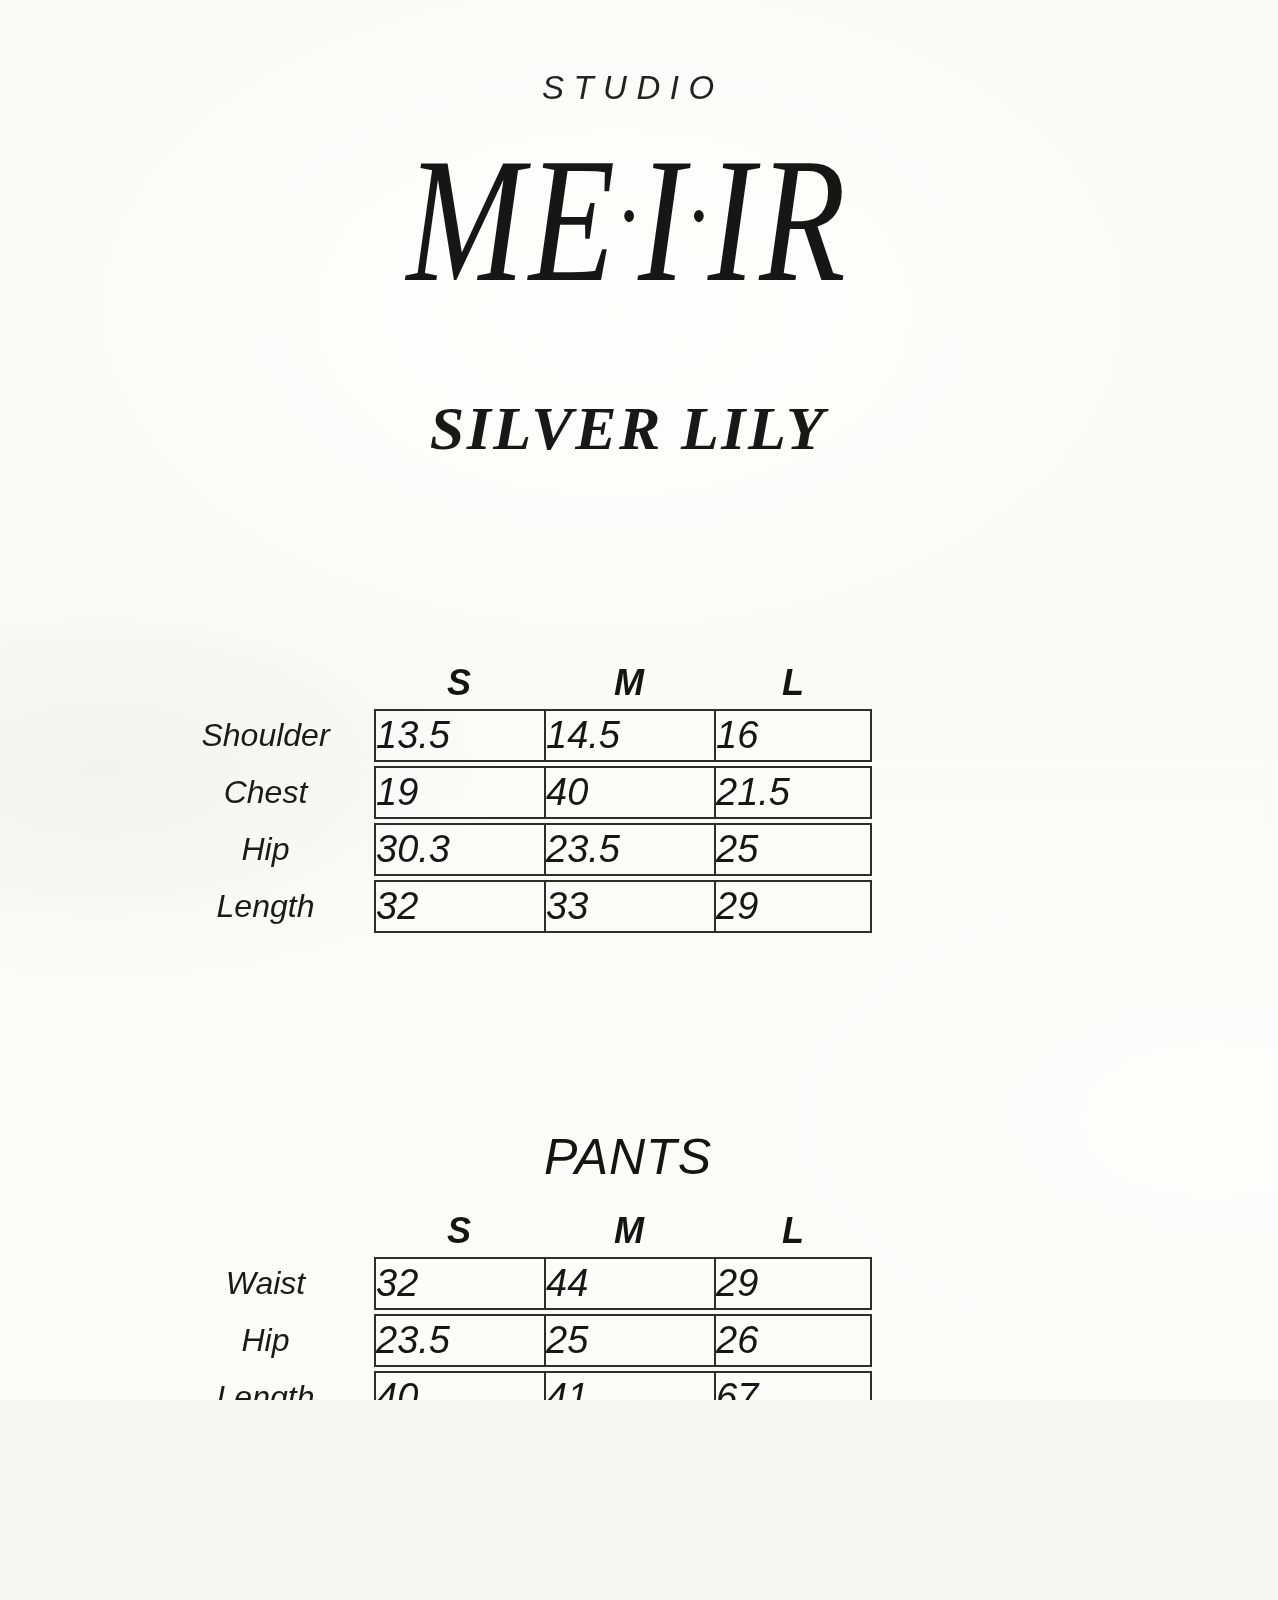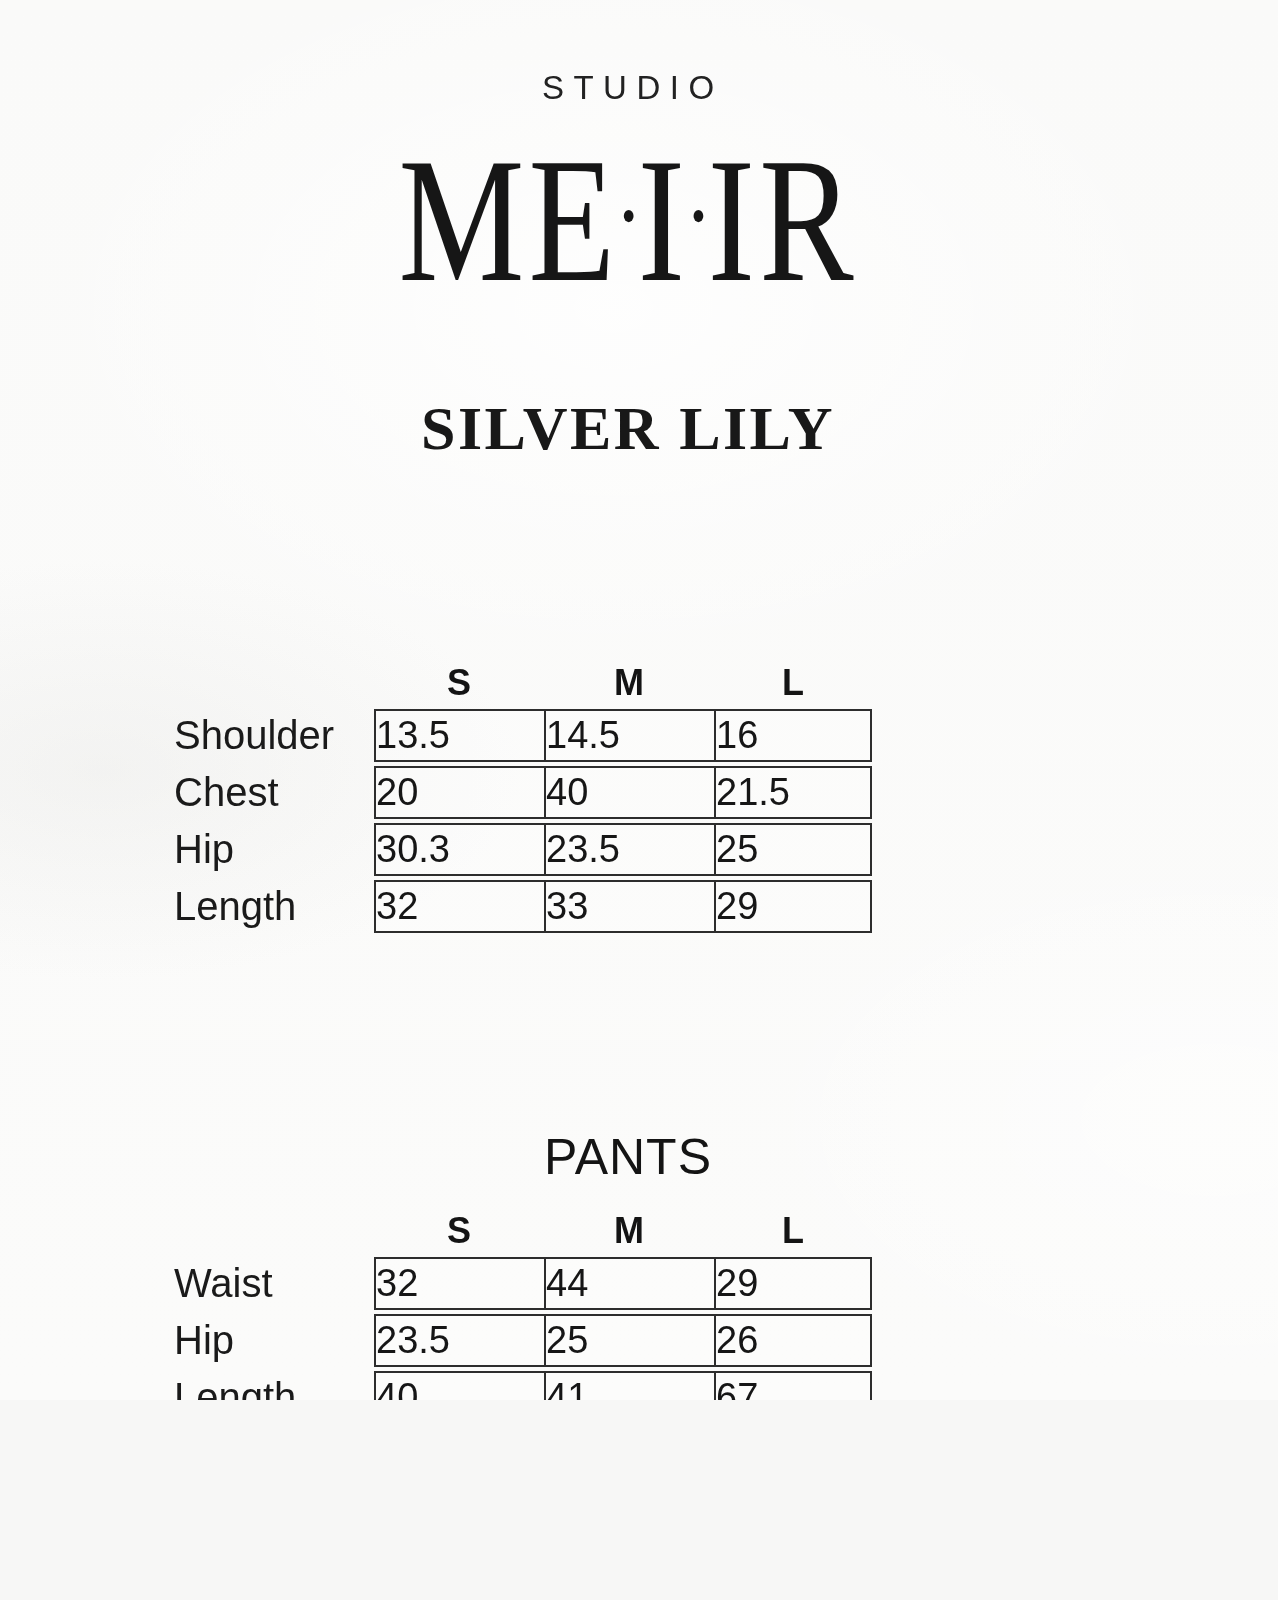--- a/index.html
+++ b/index.html
@@ -9,20 +9,21 @@
     color:#1b1b1b;
     background:#f7f7f6;
   }
   .sheet{
     position:relative;width:1278px;height:1400px;overflow:hidden;
     background:
       radial-gradient(ellipse 800px 500px at 48% 22%, rgba(255,255,255,.75), rgba(255,255,255,0) 75%),
       radial-gradient(ellipse 600px 300px at 8% 55%, rgba(228,228,226,.35), rgba(228,228,226,0) 70%),
       radial-gradient(ellipse 700px 400px at 95% 80%, rgba(255,255,255,.5), rgba(255,255,255,0) 75%),
       linear-gradient(#fafaf9,#fbfbfa);
+    font-style: italic;
   }
   .center{position:absolute;left:-11px;width:1278px;text-align:center;line-height:1;}
 
   
   .studio{top:71px;font-size:33px;letter-spacing:9.5px;text-indent:9.5px;color:#222;}
   .logo{top:132px;font-family:"Liberation Serif",serif;font-size:177px;color:#161616;white-space:nowrap;}
   .logo-inner{display:inline-block;transform:scaleX(0.8);transform-origin:50% 50%;letter-spacing:.03em;}
   .logo .dot{display:inline-block;font-size:.29em;position:relative;top:-.92em;margin:0 .05em;letter-spacing:0;}
 
   
@@ -40,21 +41,21 @@
     table-layout:fixed;margin-left:174px;
   }
   table.size col.c-label{width:200px;}
   table.size col.c-s{width:170px;}
   table.size col.c-m{width:170px;}
   table.size col.c-l{width:158px;}
   table.size th,table.size td{padding:0;line-height:49px;height:49px;overflow:hidden;}
   table.size .hdr td{height:44px;line-height:44px;vertical-align:bottom;font-weight:bold;font-size:36px;text-align:center;border:none;color:#141414;}
   table.size .hdr th{border:none;}
   table.size th.rowlab{
-    font-weight:400;font-size:40px;text-align:left;padding-right:17px;
+    font-weight:400;font-size:32px;text-align:center;padding-right:17px;
     border:none;color:#1a1a1a;
   }
   table.size td.val{
     font-size:38px;text-align:left;color:#161616;
     border-top:2px solid #2d2d2d;border-bottom:2px solid #2d2d2d;border-left:2px solid #2d2d2d;
     background:rgba(255,255,255,.25);
   }
   table.size td.val:last-child{border-right:2px solid #2d2d2d;}
 </style>
 </head>
@@ -86,21 +87,21 @@
         <td>L</td>
       </tr>
       <tr>
         <th class="rowlab">Shoulder</th>
         <td class="val">13.5</td>
         <td class="val">14.5</td>
         <td class="val">16</td>
       </tr>
       <tr>
         <th class="rowlab">Chest</th>
-        <td class="val">20</td>
+        <td class="val">19</td>
         <td class="val">40</td>
         <td class="val">21.5</td>
       </tr>
       <tr>
         <th class="rowlab">Hip</th>
         <td class="val">30.3</td>
         <td class="val">23.5</td>
         <td class="val">25</td>
       </tr>
       <tr>

